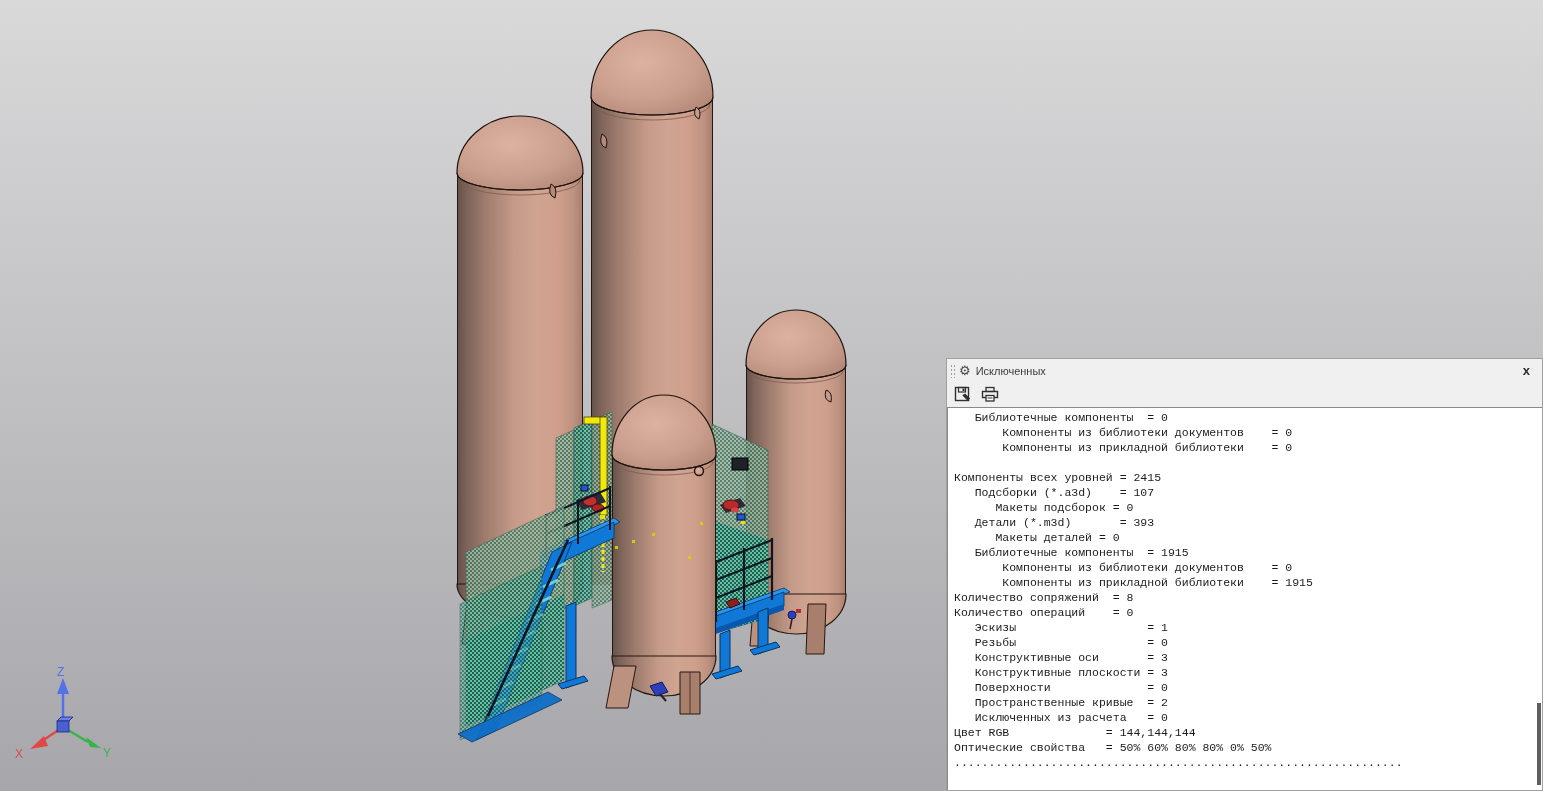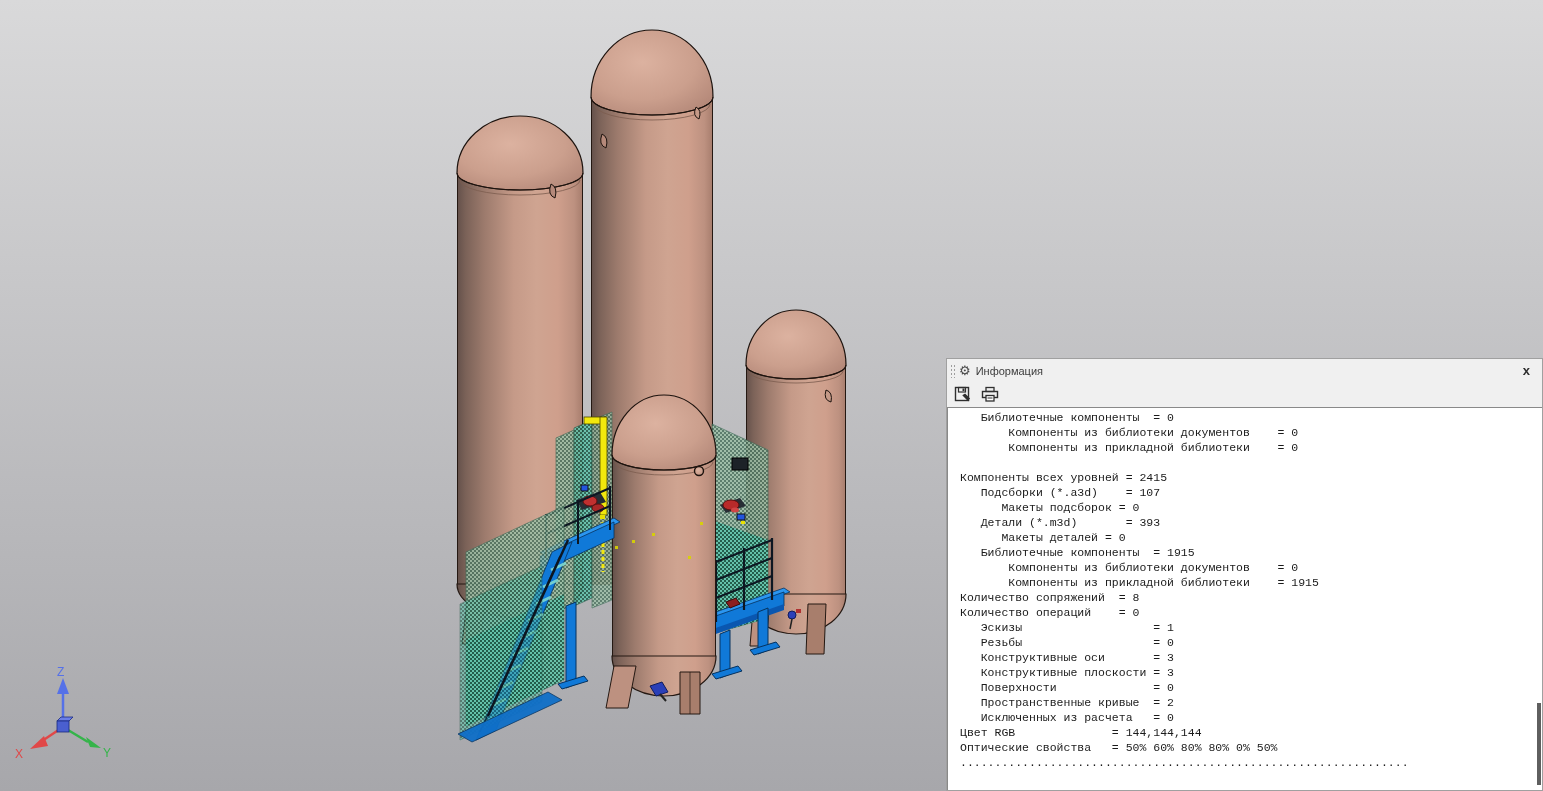--- a/index.html
+++ b/index.html
@@ -28,21 +28,21 @@
   .gear{color:#4a4a4a;font-size:13px;line-height:13px;margin-right:5px;}
   .panel-title{font-size:11px;color:#3c3c3c;}
   .close-btn{margin-left:auto;font-weight:bold;font-size:13px;color:#2e2e2e;padding:0 8px;cursor:default;}
   .panel-toolbar{height:24px;display:flex;align-items:center;gap:10px;padding-left:6px;}
   .icon-btn{width:18px;height:17px;display:flex;align-items:center;justify-content:center;}
   .panel-content{
     position:absolute;left:0;top:48px;right:0;bottom:0;background:#ffffff;
     border-top:1px solid #898989;border-left:1px solid #898989;overflow:hidden;box-sizing:border-box;
   }
   pre.info-text{
-    margin:0;padding:2px 0 0 12px;
+    margin:0;padding:2px 0 0 6px;
     font-family:"Liberation Mono","DejaVu Sans Mono",monospace;
     font-size:11.5px;line-height:15px;color:#1b1b1b;white-space:pre;
   }
   .vscroll{position:absolute;top:0;right:0;width:6px;height:100%;}
   .vscroll .thumb{position:absolute;right:1px;width:4px;top:295px;height:82px;background:#5f5f5f;}
 </style>
 </head>
 <body>
 
 <div class="viewport">
@@ -235,21 +235,21 @@
     <text x="15" y="758" font-size="12" fill="var(--axis-x,#e04848)">X</text>
     <text x="103" y="757" font-size="12" fill="var(--axis-y,#35b44a)">Y</text>
   </g>
 </svg>
 </div>
 
 <div class="info-panel">
   <div class="panel-header">
     <div class="grip"></div>
     <span class="gear">⚙</span>
-    <span class="panel-title">Информация</span>
+    <span class="panel-title">Исключенных</span>
     <span class="close-btn">x</span>
   </div>
   <div class="panel-toolbar">
     <span class="icon-btn">
       <svg width="17" height="17" viewBox="0 0 17 17">
         <rect x="1.5" y="1.5" width="13" height="13" fill="none" stroke="#2f2f2f" stroke-width="1.4"></rect>
         <rect x="4.5" y="1.5" width="7" height="4.5" fill="none" stroke="#2f2f2f" stroke-width="1.2"></rect>
         <rect x="8.5" y="2.5" width="2" height="2.5" fill="#2f2f2f"></rect>
         <path d="M9.5,9.5 L14.8,14.8 M9.5,9.5 l1.5,-1 4,4 -1.2,1.4 z" fill="#2f2f2f" stroke="#2f2f2f" stroke-width="1.6"></path>
       </svg>

